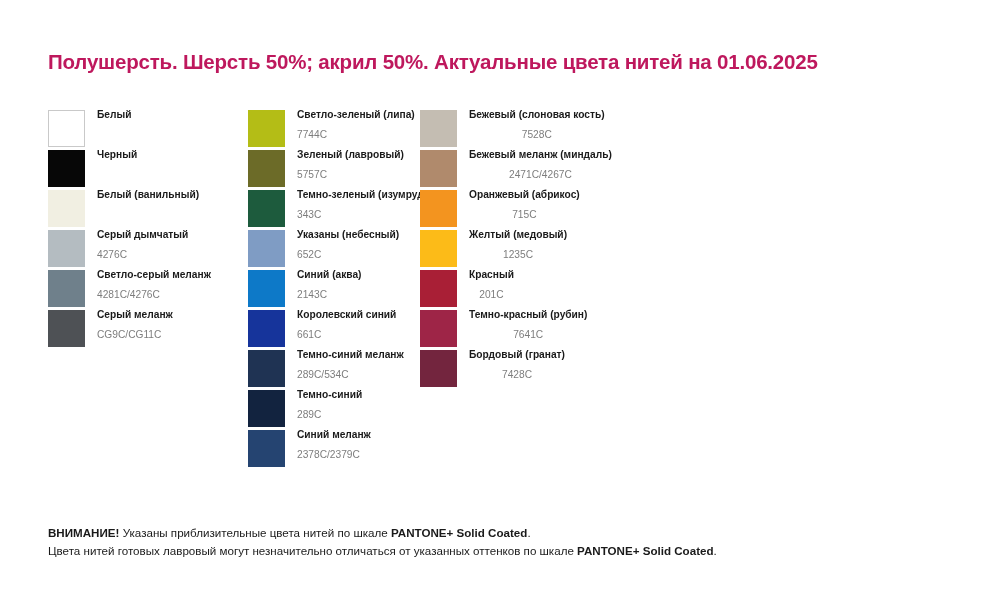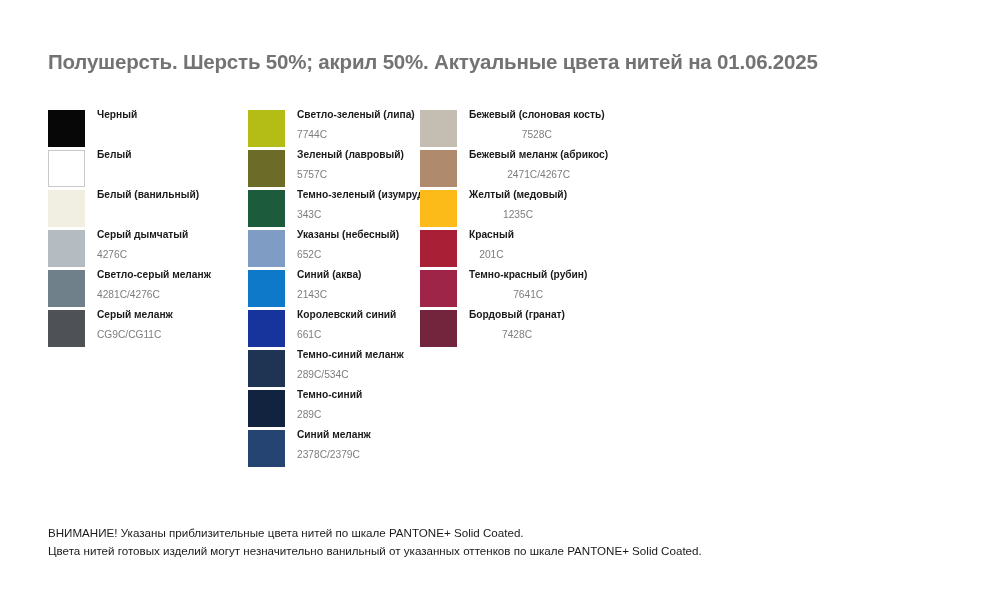--- a/index.html
+++ b/index.html
@@ -26,21 +26,21 @@
 
   
   .title {
     position: absolute;
     left: 48px;
     top: 50px;
     width: 920px;
     font-size: 20.5px;
     font-weight: bold;
     letter-spacing: -0.2px;
-    color: #737373;
+    color: #be185d;
     white-space: nowrap;
   }
 
   
   .columns {
     position: absolute;
     left: 0;
     top: 110px;
     width: 1000px;
   }
@@ -98,41 +98,41 @@
     left: 48px;
     top: 524px;
     width: 900px;
     font-size: 11.6px;
     line-height: 1.55;
     color: #1a1a1a;
   }
   .footer-line {
     white-space: nowrap;
   }
-  .footer b { font-weight: normal; }
+  .footer b { font-weight: bold; }
 </style>
 </head>
 <body>
 
 <div class="page">
 
   <div class="title">Полушерсть. Шерсть 50%; акрил 50%. Актуальные цвета нитей на 01.06.2025</div>
 
   <div class="columns">
     <div class="column col-0">
         <div class="swatch-row">
+          <div class="swatch bordered" style="background: rgb(255, 255, 255);"></div>
+          <div class="swatch-text">
+            <div class="swatch-name">Белый</div>
+          </div>
+        </div>
+        <div class="swatch-row">
           <div class="swatch" style="background: rgb(7, 7, 7);"></div>
           <div class="swatch-text">
             <div class="swatch-name">Черный</div>
-          </div>
-        </div>
-        <div class="swatch-row">
-          <div class="swatch bordered" style="background: rgb(255, 255, 255);"></div>
-          <div class="swatch-text">
-            <div class="swatch-name">Белый</div>
           </div>
         </div>
         <div class="swatch-row">
           <div class="swatch" style="background: rgb(241, 239, 226);"></div>
           <div class="swatch-text">
             <div class="swatch-name">Белый (ванильный)</div>
           </div>
         </div>
         <div class="swatch-row">
           <div class="swatch" style="background: rgb(180, 188, 193);"></div>
@@ -225,22 +225,29 @@
         <div class="swatch-row">
           <div class="swatch" style="background: rgb(196, 189, 178);"></div>
           <div class="swatch-text">
             <div class="swatch-name">Бежевый (слоновая кость)</div>
             <div class="swatch-code">7528C</div>
           </div>
         </div>
         <div class="swatch-row">
           <div class="swatch" style="background: rgb(176, 138, 108);"></div>
           <div class="swatch-text">
-            <div class="swatch-name">Бежевый меланж (абрикос)</div>
+            <div class="swatch-name">Бежевый меланж (миндаль)</div>
             <div class="swatch-code">2471C/4267C</div>
+          </div>
+        </div>
+        <div class="swatch-row">
+          <div class="swatch" style="background: rgb(243, 148, 31);"></div>
+          <div class="swatch-text">
+            <div class="swatch-name">Оранжевый (абрикос)</div>
+            <div class="swatch-code">715C</div>
           </div>
         </div>
         <div class="swatch-row">
           <div class="swatch" style="background: rgb(252, 187, 24);"></div>
           <div class="swatch-text">
             <div class="swatch-name">Желтый (медовый)</div>
             <div class="swatch-code">1235C</div>
           </div>
         </div>
         <div class="swatch-row">
@@ -265,17 +272,17 @@
           </div>
         </div>
       </div>
   </div>
 
   <div class="footer">
     <div class="footer-line">
       <b>ВНИМАНИЕ!</b><span> Указаны приблизительные цвета нитей по шкале </span><b>PANTONE+ Solid Coated</b><span>.</span>
     </div>
     <div class="footer-line">
-      <span>Цвета нитей готовых изделий могут незначительно ванильный от указанных оттенков по шкале </span><b>PANTONE+ Solid Coated</b><span>.</span>
+      <span>Цвета нитей готовых лавровый могут незначительно отличаться от указанных оттенков по шкале </span><b>PANTONE+ Solid Coated</b><span>.</span>
     </div>
   </div>
 
 </div>
 
 </body></html>

